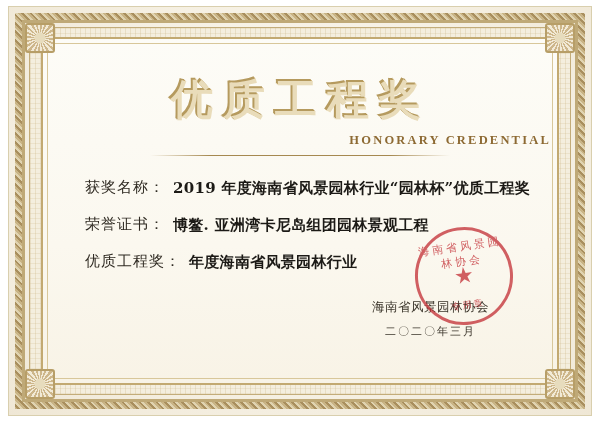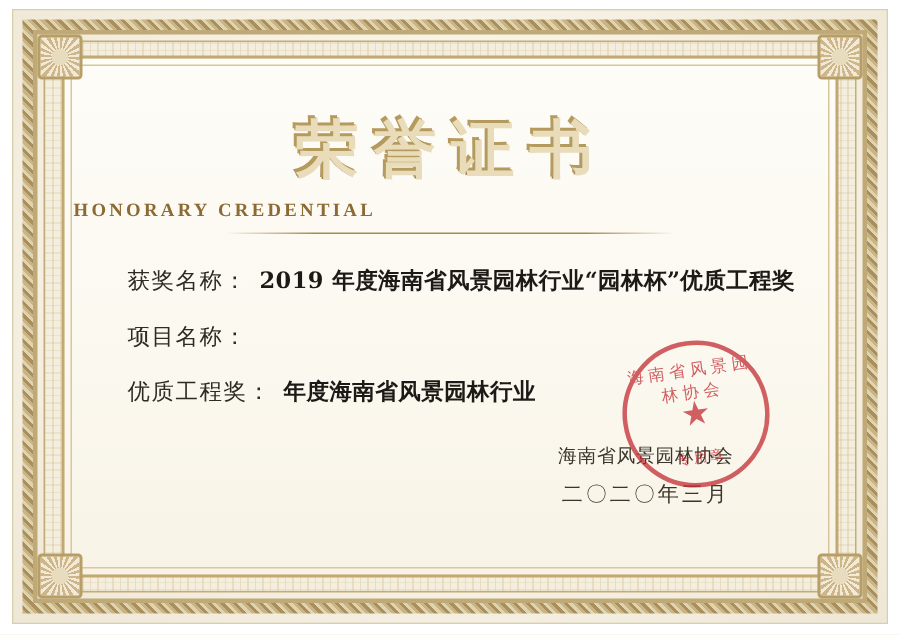--- a/index.html
+++ b/index.html
@@ -112,21 +112,21 @@
     font-weight: bold;
     color: #8a6a32;
     font-family: "DejaVu Serif", "Liberation Serif", serif;
     text-shadow: 1px 1px 0 #e9dcba, -1px -1px 0 #b59a5e;
     background: linear-gradient(180deg,#b8924a 0%, #d9bd7e 45%, #8c6a2d 100%);
     -webkit-background-clip: text;
     background-clip: text;
     color: transparent;
   }
   .title-en {
-    text-align: left;
+    text-align: right;
     margin-top: 6px;
     font-size: 12.5px;
     letter-spacing: 2.2px;
     font-weight: bold;
     color: #8d6a33;
     font-family: "Liberation Serif", serif;
   }
   .title-rule {
     width: 300px;
     height: 1px;
@@ -134,21 +134,21 @@
     background: linear-gradient(90deg, rgba(166,137,80,0) 0%, #a68950 20%, #a68950 80%, rgba(166,137,80,0) 100%);
   }
 
   .fields {
     margin-top: 22px;
     padding-left: 36px;
     padding-right: 20px;
   }
   .field-row {
     display: flex;
-    align-items: flex-start;
+    align-items: center;
     margin-bottom: 17px;
   }
   .field-label {
     font-size: 15px;
     color: #2f2a22;
     letter-spacing: 1px;
     white-space: nowrap;
     font-family: "DejaVu Serif", "Liberation Serif", serif;
     padding-bottom: 1px;
   }
@@ -168,21 +168,21 @@
     bottom: 38px;
     text-align: center;
     color: #3a342a;
   }
   .sig-org {
     font-size: 12.5px;
     letter-spacing: .5px;
     font-family: "DejaVu Serif", "Liberation Serif", serif;
   }
   .sig-date {
-    font-size: 14px;
+    font-size: 11px;
     letter-spacing: 2px;
     margin-top: 8px;
     font-family: "DejaVu Serif", "Liberation Serif", serif;
   }
 
   
   .seal {
     position: absolute;
     right: 38px;
     bottom: 52px;
@@ -232,33 +232,34 @@
   <div class="border-mid"></div>
   <div class="border-inner"></div>
 
   <div class="corner tl"></div>
   <div class="corner tr"></div>
   <div class="corner bl"></div>
   <div class="corner br"></div>
 
   <div class="content">
 
-    <div class="title-zh">荣誉证书</div>
+    <div class="title-zh">优质工程奖</div>
     <div class="title-en">HONORARY  CREDENTIAL</div>
     <div class="title-rule"></div>
 
     <div class="fields">
 
       <div class="field-row">
         <span class="field-label">获奖名称：</span>
         <span class="field-value">2019 年度海南省风景园林行业“园林杯”优质工程奖</span>
       </div>
 
       <div class="field-row">
-        <span class="field-label">项目名称：</span>
+        <span class="field-label">荣誉证书：</span>
+        <span class="field-value">博鳌. 亚洲湾卡尼岛组团园林景观工程</span>
       </div>
 
       <div class="field-row">
         <span class="field-label">优质工程奖：</span>
         <span class="field-value">年度海南省风景园林行业</span>
       </div>
 
     </div>
 
     <div class="signature">

